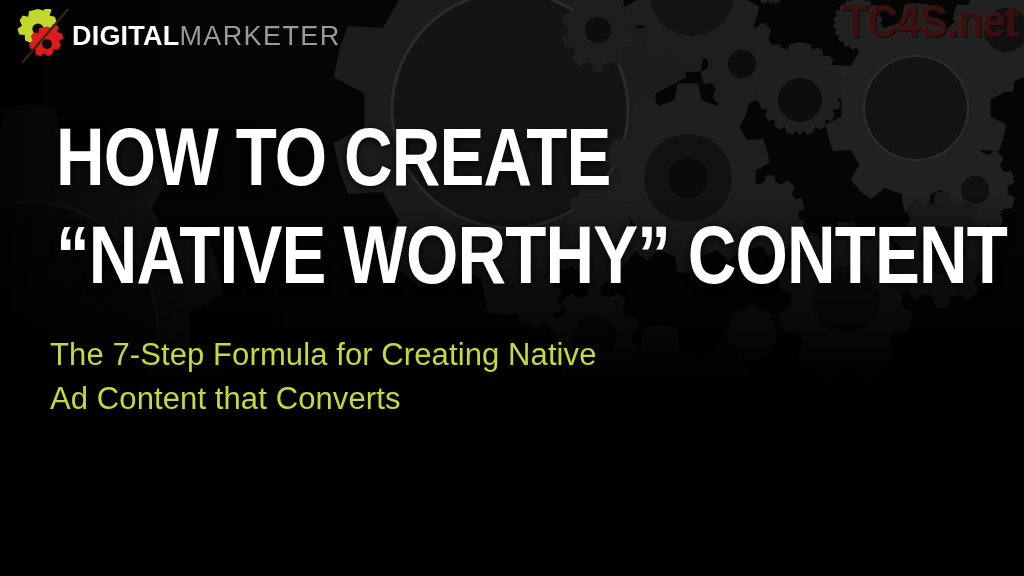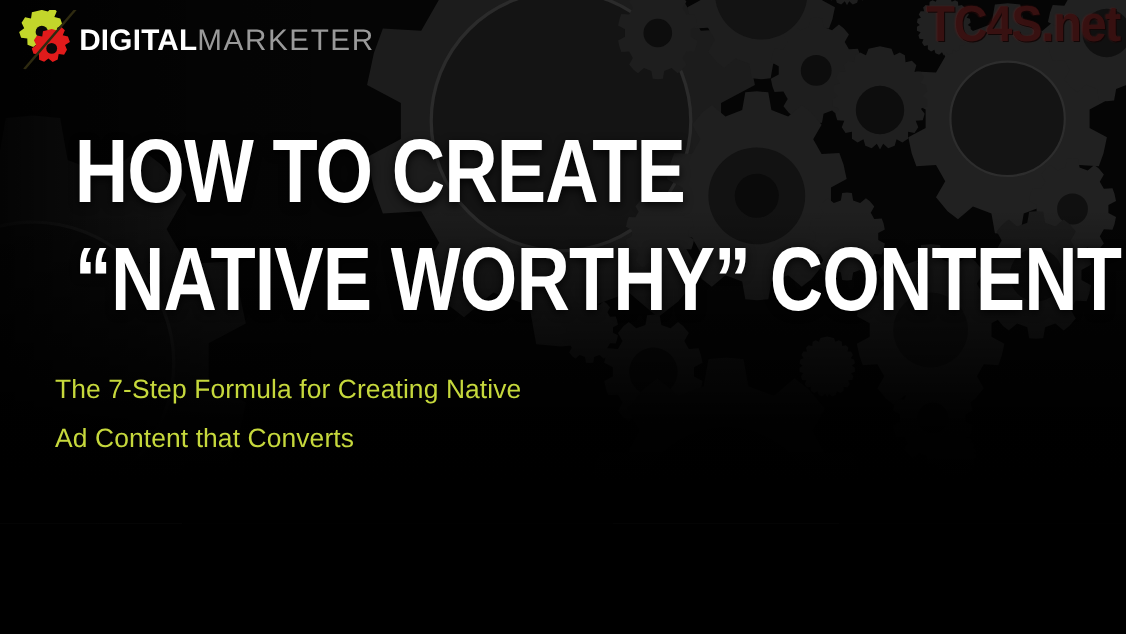--- a/index.html
+++ b/index.html
@@ -70,21 +70,21 @@
   }
   #logo-word .w2 {
     color: #9a9a9a;
     font-weight: normal;
     letter-spacing: 1.4px;
   }
 
   
   #headline {
     position: absolute;
-    left: 68px;
+    left: 56px;
     top: 108px;
     width: 900px;
   }
   .hl-line {
     color: #ffffff;
     font-family: "Liberation Sans Narrow", "Liberation Sans", sans-serif;
     font-weight: bold;
     font-size: 82px;
     line-height: 98px;
     letter-spacing: -1px;
@@ -93,21 +93,21 @@
     transform-origin: left center;
     text-shadow: 0 2px 10px rgba(0,0,0,0.85);
   }
 
   
   #subtitle {
     position: absolute;
     left: 50px;
     top: 333px;
     color: #c6d83c;
-    font-size: 24px;
+    font-size: 31px;
     line-height: 44px;
     letter-spacing: 0.1px;
     white-space: pre-line;
   }
 
   
   #wm-topright {
     position: absolute;
     right: 6px;
     top: -4px;

